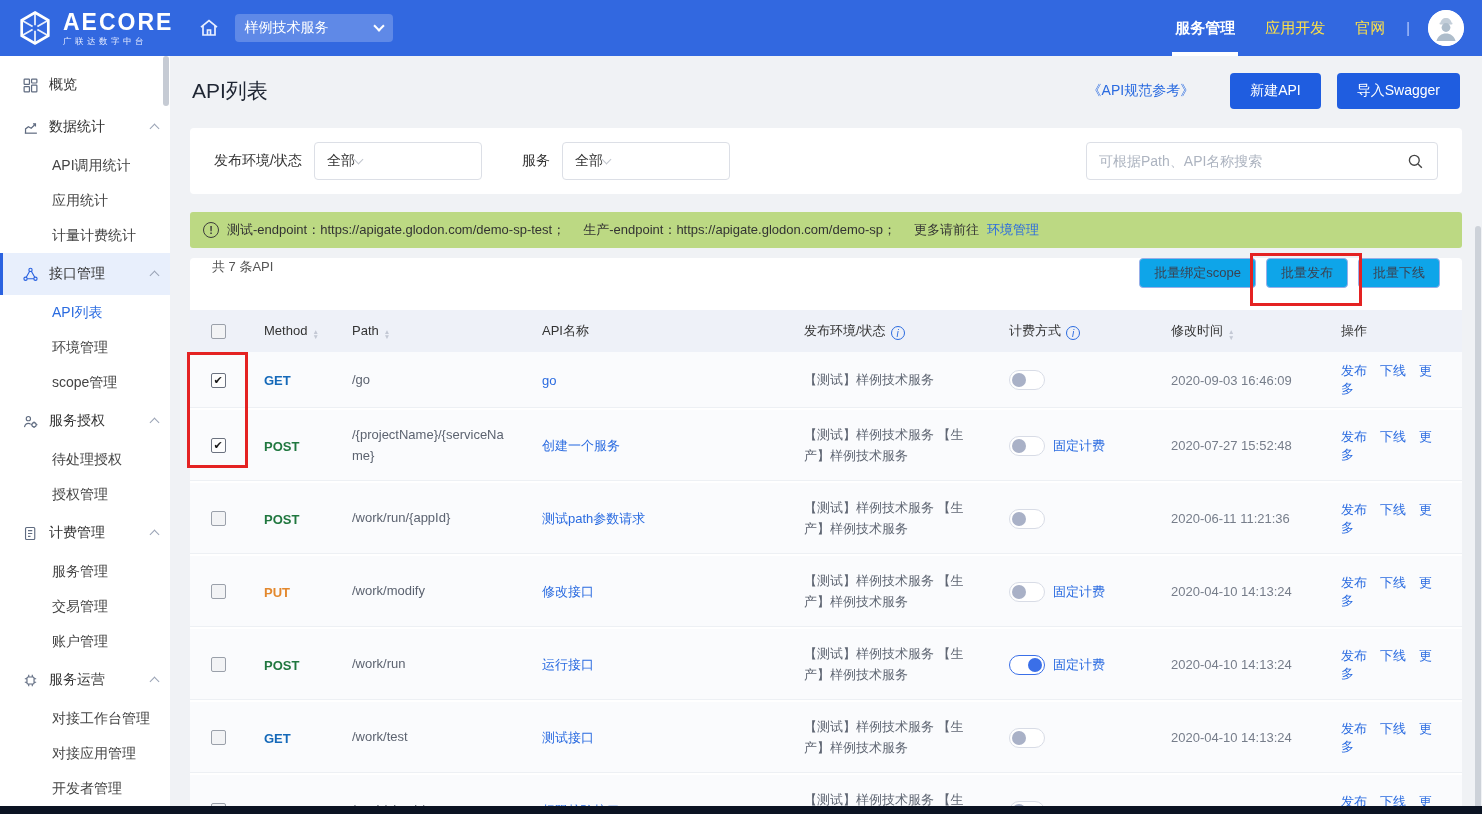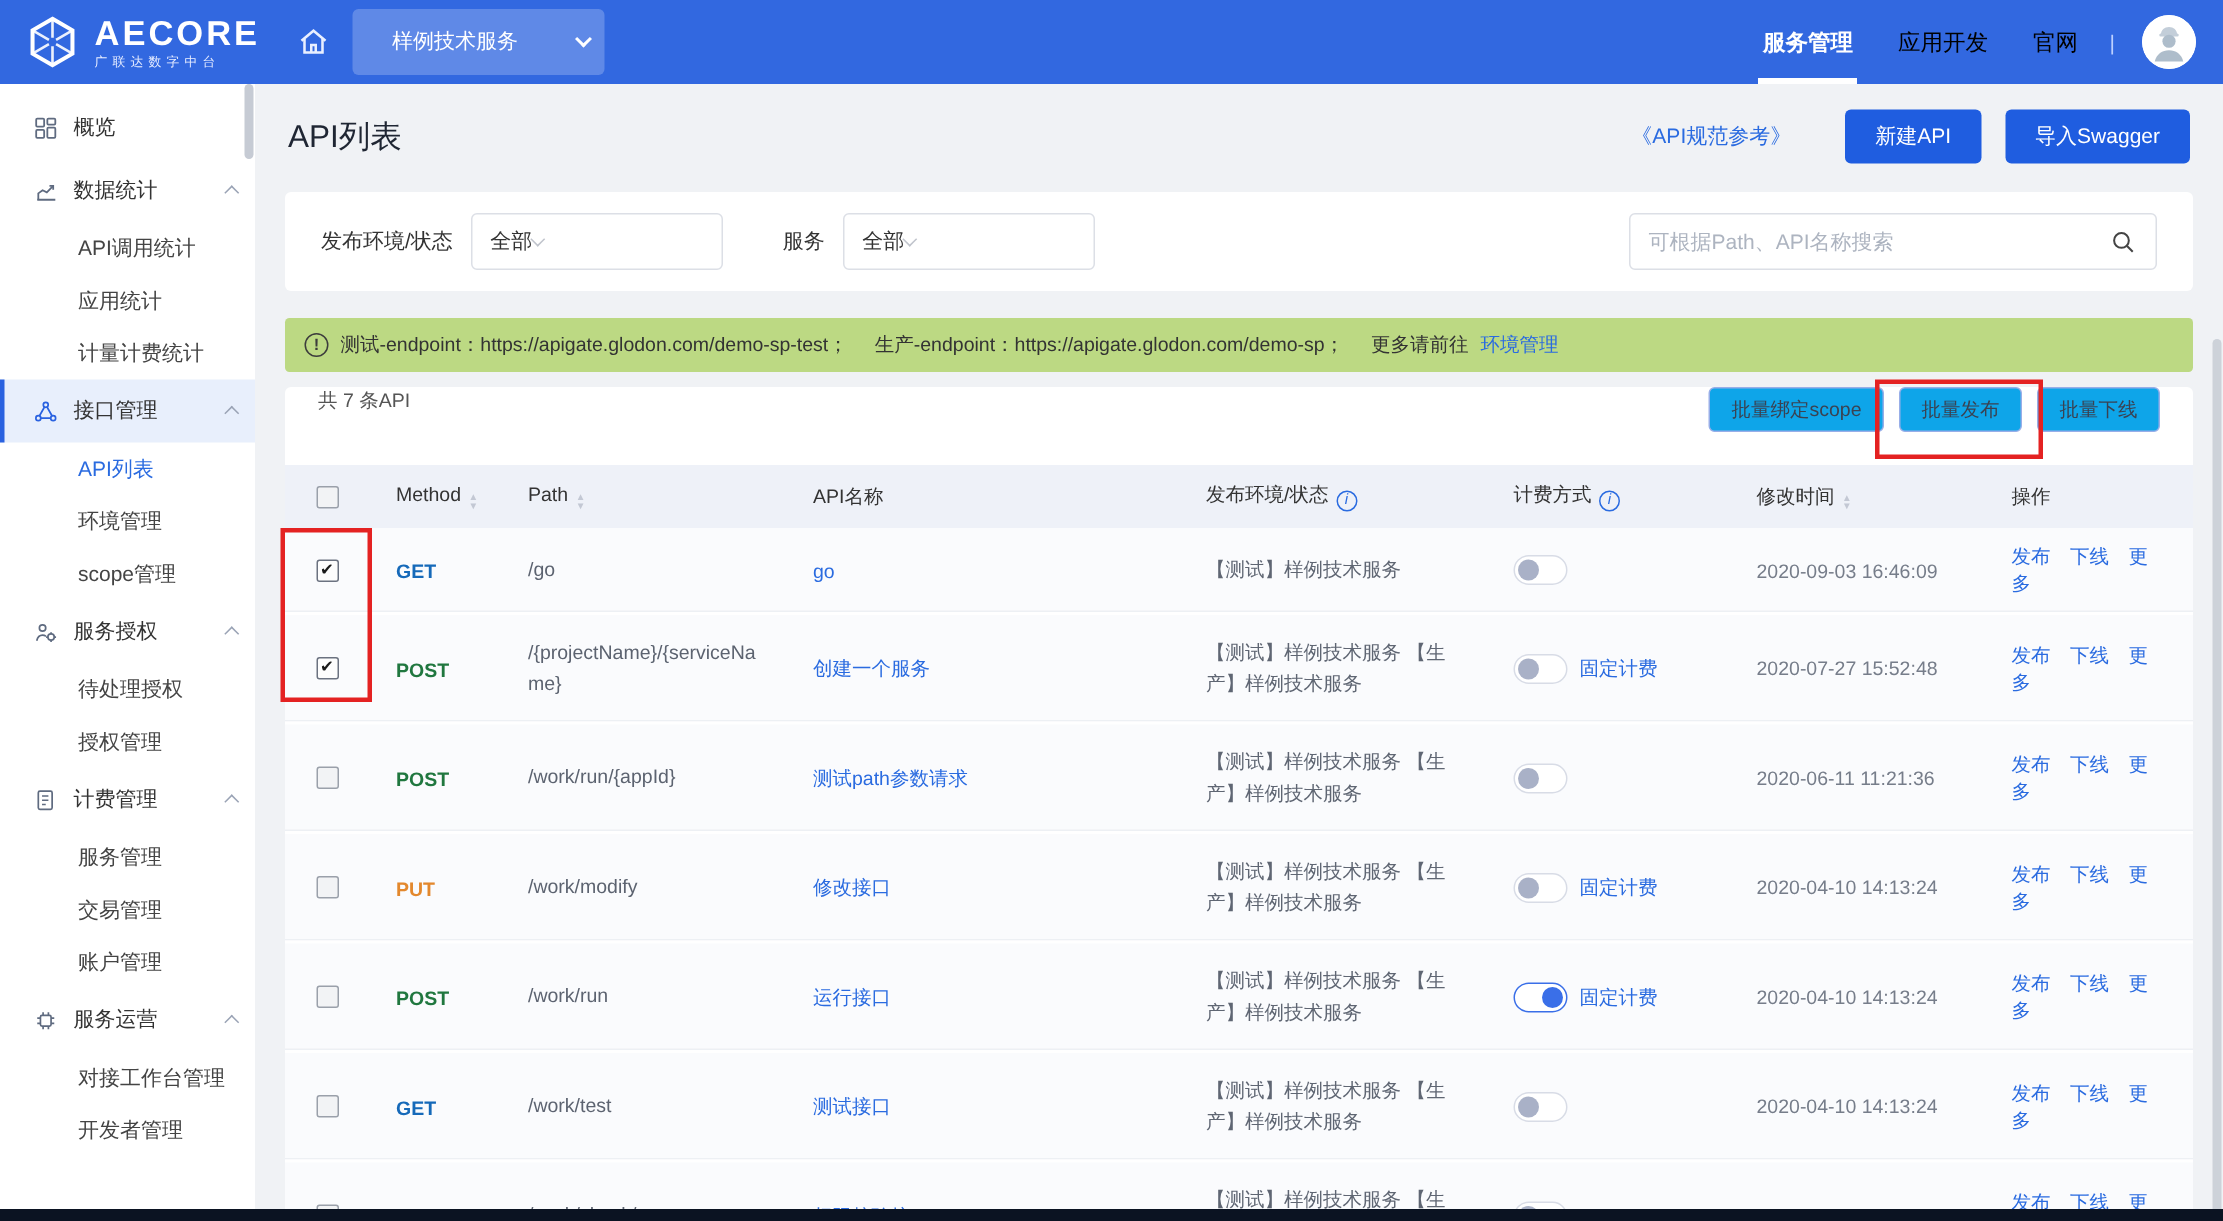--- a/index.html
+++ b/index.html
@@ -9,28 +9,28 @@
   a { text-decoration:none; cursor:pointer; }
 
   
   .tophdr { position:absolute; top:0; left:0; right:0; height:56px; background:#3268e0;
     display:flex; align-items:center; z-index:9; }
   .brand { display:flex; align-items:center; gap:9px; padding:0 18px 0 16px; }
   .brand-txt { display:flex; flex-direction:column; line-height:1; }
   .brand-name { color:#fff; font-size:23px; font-weight:bold; letter-spacing:2px; }
   .brand-sub { color:#e6ecff; font-size:8.5px; letter-spacing:3.5px; margin-top:3px; }
   .home-btn { margin:0 14px 0 6px; display:flex; align-items:center; }
-  .ws-pill { height:44px; min-width:158px; background:rgba(255,255,255,.22); border-radius:4px;
-    display:flex; align-items:center; justify-content:space-between; padding:0 10px 0 26px;
+  .ws-pill { height:28px; min-width:158px; background:rgba(255,255,255,.22); border-radius:4px;
+    display:flex; align-items:center; justify-content:space-between; padding:0 10px 0 9px;
     color:#fff; font-size:14px; cursor:pointer;gap:40px; }
   .chev { width:8px; height:8px; border-right:2px solid #fff; border-bottom:2px solid #fff;
     transform:rotate(45deg); margin-top:-4px; }
   .hdr-right { margin-left:auto; display:flex; align-items:center; height:56px; padding-right:18px; }
   .nav-item { position:relative; height:56px; display:flex; align-items:center; padding:0 15px;
-    color:#000000; font-size:15px; cursor:pointer; }
+    color:#fde047; font-size:15px; cursor:pointer; }
   .nav-item.active { color:#fff; font-weight:bold; }
   .nav-item.active::after { content:""; position:absolute; left:12px; right:12px; bottom:0;
     height:4px; background:#fff; }
   .nav-sep { color:#bcd0ff; margin:0 10px 0 6px; font-size:14px; }
   .avatar { width:36px; height:36px; border-radius:50%; background:#fff; display:flex;
     align-items:center; justify-content:center; margin-left:8px; cursor:pointer; overflow:hidden; }
 
   
   .sidebar { position:absolute; top:56px; left:0; width:170px; bottom:0; background:#fff;
     z-index:5; padding-top:8px; overflow:hidden; }
@@ -276,20 +276,23 @@
         <rect x="7" y="7" width="10" height="10" rx="1.5"></rect>
         <path d="M9.5 7V4M14.5 7V4M9.5 20v-3M14.5 20v-3M7 9.5H4M7 14.5H4M20 9.5h-3M20 14.5h-3"></path>
       </svg>
       <span class="lbl">服务运营</span>
       <span class="caret-up"></span>
     </div>
     <div class="side-sub">
         <span>对接工作台管理</span>
       </div>
     <div class="side-sub">
+        <span>对接应用管理</span>
+      </div>
+    <div class="side-sub">
         <span>开发者管理</span>
       </div>
 
     <span class="side-scroll"></span>
   </div>
 
   <div class="main">
 
     <div class="page-head">
       <span class="page-title">API列表</span>

